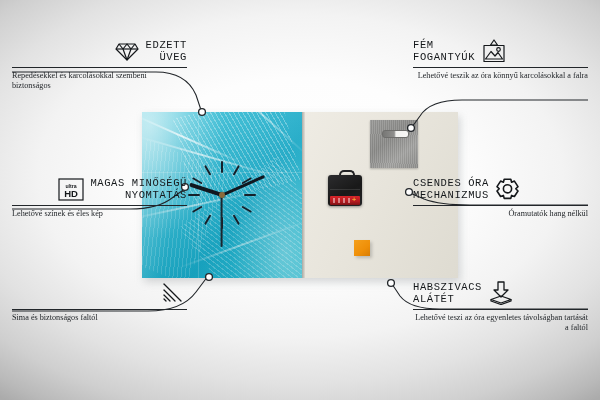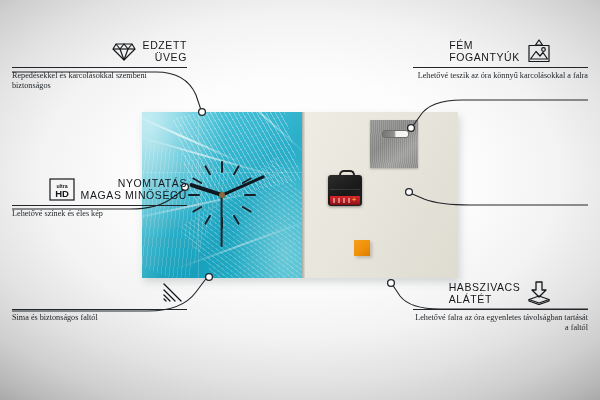--- a/index.html
+++ b/index.html
@@ -266,23 +266,23 @@
   .callout {
     position: absolute;
     width: 175px;
   }
   .callout-head {
     display: flex;
     align-items: center;
     gap: 6px;
   }
   .callout.left .callout-head { justify-content: flex-end; flex-direction: row; }
-  .callout.right .callout-head { justify-content: center; flex-direction: row-reverse; }
+  .callout.right .callout-head { justify-content: flex-end; flex-direction: row-reverse; }
   .callout-title {
-    font-family: Liberation Sans, sans-serif;
+    font-family: Liberation Mono, monospace;
     font-size: 10.5px;
     letter-spacing: 0.6px;
     color: #15181b;
     line-height: 12.5px;
     text-transform: uppercase;
   }
   .callout.left .callout-title { text-align: right; }
   .callout.right .callout-title { text-align: left; }
   .callout-rule {
     height: 1px;
@@ -455,22 +455,22 @@
   <div class="callout left" style="left:12px; top:176px;">
     <div class="callout-head">
       <div class="icon-box">
         <svg width="26" height="23" viewBox="0 0 26 23">
           <rect x="1" y="1" width="24" height="21" fill="none" stroke="#15181b" stroke-width="1.2"></rect>
           <text x="13" y="9.5" text-anchor="middle" font-family="Liberation Sans, sans-serif" font-size="5.2" font-weight="bold" fill="#15181b">ultra</text>
           <text x="13" y="19" text-anchor="middle" font-family="Liberation Sans, sans-serif" font-size="9.5" font-weight="bold" fill="#15181b">HD</text>
         </svg>
       </div>
       <div class="callout-title">
+        <div>MAGAS MINŐSÉGŰ</div>
         <div>NYOMTATÁS</div>
-        <div>MAGAS MINŐSÉGŰ</div>
       </div>
     </div>
     <div class="callout-rule"></div>
     <div class="callout-desc">Lehetővé színek és éles kép</div>
   </div>
 
   <div class="callout left" style="left:12px; top:280px;">
     <div class="callout-head">
       <div class="icon-box">
         <svg width="24" height="22" viewBox="0 0 24 22">
@@ -501,34 +501,54 @@
       </div>
       <div class="callout-title">
         <div>FÉM</div>
         <div>FOGANTYÚK</div>
       </div>
     </div>
     <div class="callout-rule"></div>
     <div class="callout-desc">Lehetővé teszik az óra könnyű karcolásokkal a falra</div>
   </div>
 
+  <div class="callout right" style="left:413px; top:176px;">
+    <div class="callout-head">
+      <div class="icon-box">
+        <svg width="25" height="25" viewBox="0 0 25 25">
+          <g fill="none" stroke="#15181b" stroke-width="1.6" stroke-linejoin="round">
+            <path d="M9.2 2.2 L15.8 2.2 L16.6 5.2 L19.4 4.1 L23 9.6 L20.8 11.8 L23 14 L19.4 19.5
+                     L16.6 18.4 L15.8 21.4 L9.2 21.4 L8.4 18.4 L5.6 19.5 L2 14 L4.2 11.8 L2 9.6
+                     L5.6 4.1 L8.4 5.2 Z"></path>
+            <circle cx="12.5" cy="11.8" r="4.1"></circle>
+          </g>
+        </svg>
+      </div>
+      <div class="callout-title">
+        <div>CSENDES ÓRA</div>
+        <div>MECHANIZMUS</div>
+      </div>
+    </div>
+    <div class="callout-rule"></div>
+    <div class="callout-desc">Óramutatók hang nélkül</div>
+  </div>
 
   <div class="callout right" style="left:413px; top:280px;">
     <div class="callout-head">
       <div class="icon-box">
         <svg width="26" height="24" viewBox="0 0 26 24">
           <g fill="none" stroke="#15181b" stroke-width="1.3" stroke-linejoin="round">
             <path d="M10 1 L16 1 L16 9 L20 9 L13 16 L6 9 L10 9 Z"></path>
             <path d="M13 15 L23 18.5 L13 22 L3 18.5 Z"></path>
             <path d="M3 18.5 L3 20 L13 23.5 L23 20 L23 18.5"></path>
           </g>
         </svg>
       </div>
       <div class="callout-title">
         <div>HABSZIVACS</div>
         <div>ALÁTÉT</div>
       </div>
     </div>
     <div class="callout-rule"></div>
-    <div class="callout-desc">Lehetővé falra az óra egyenletes távolságban tartását a faltól</div>
+    <div class="callout-desc">Lehetővé teszi az óra egyenletes távolságban tartását a faltól</div>
   </div>
 
 </div>
 
 </body></html>

